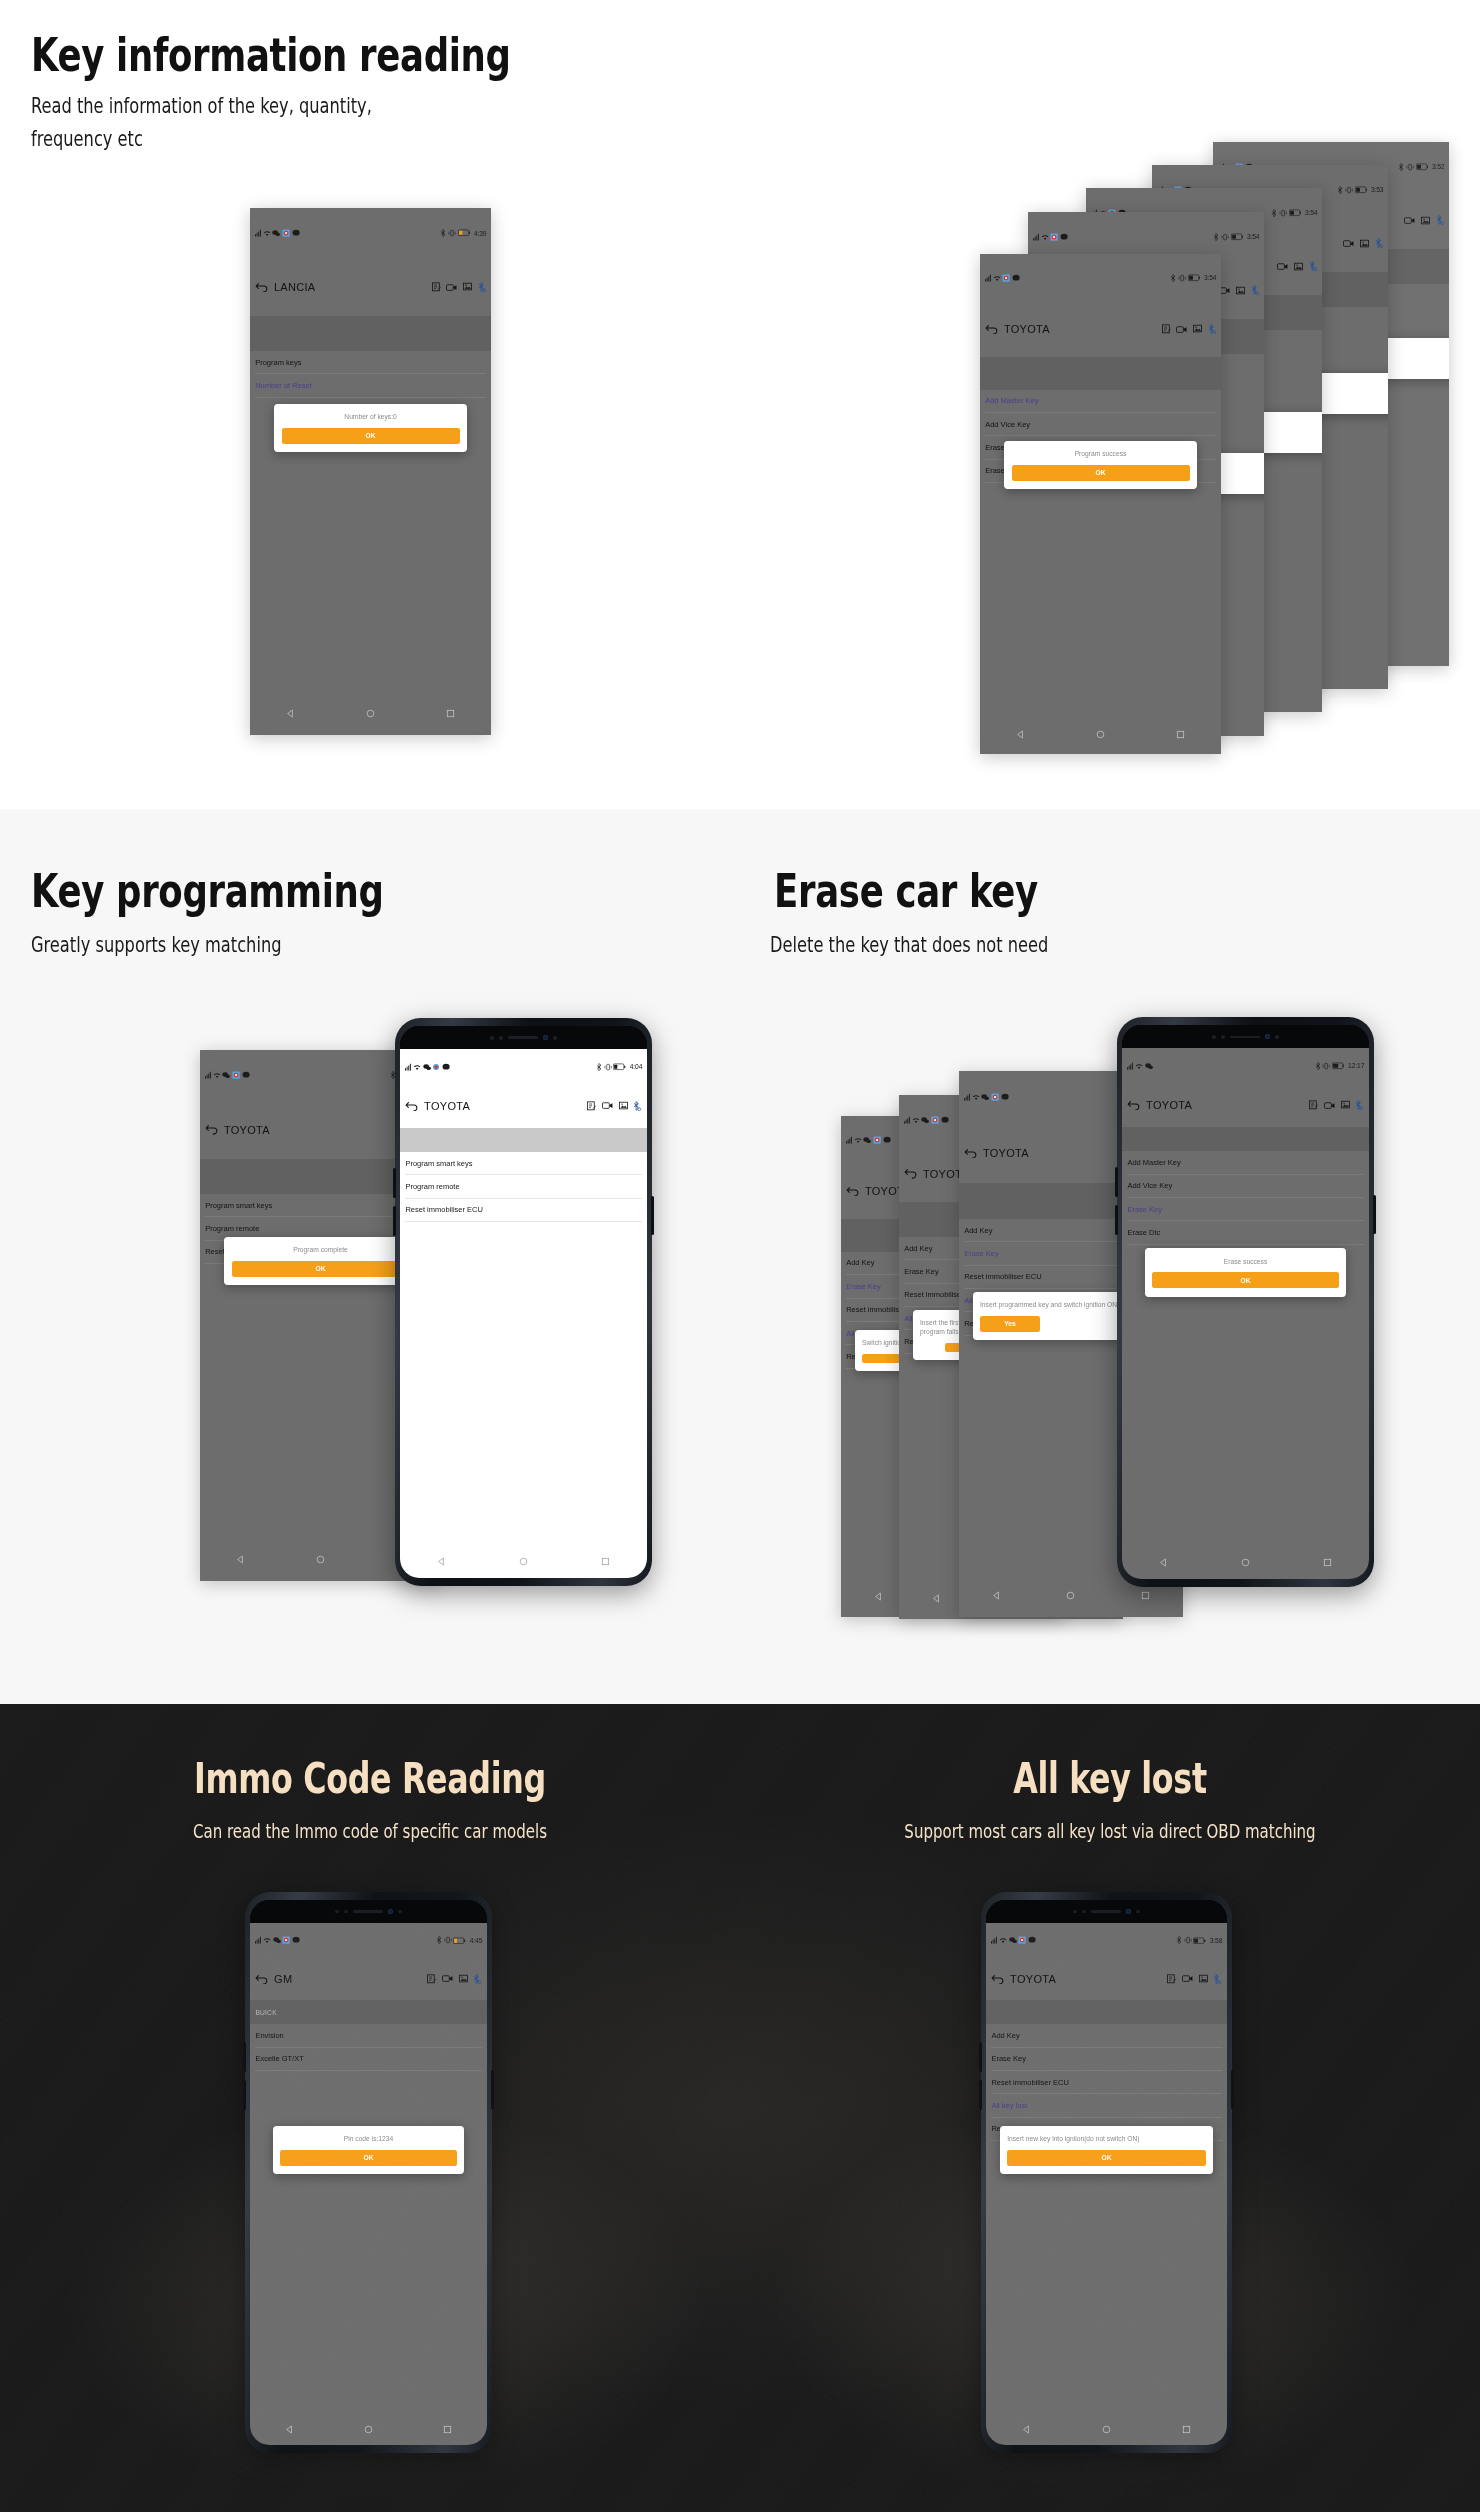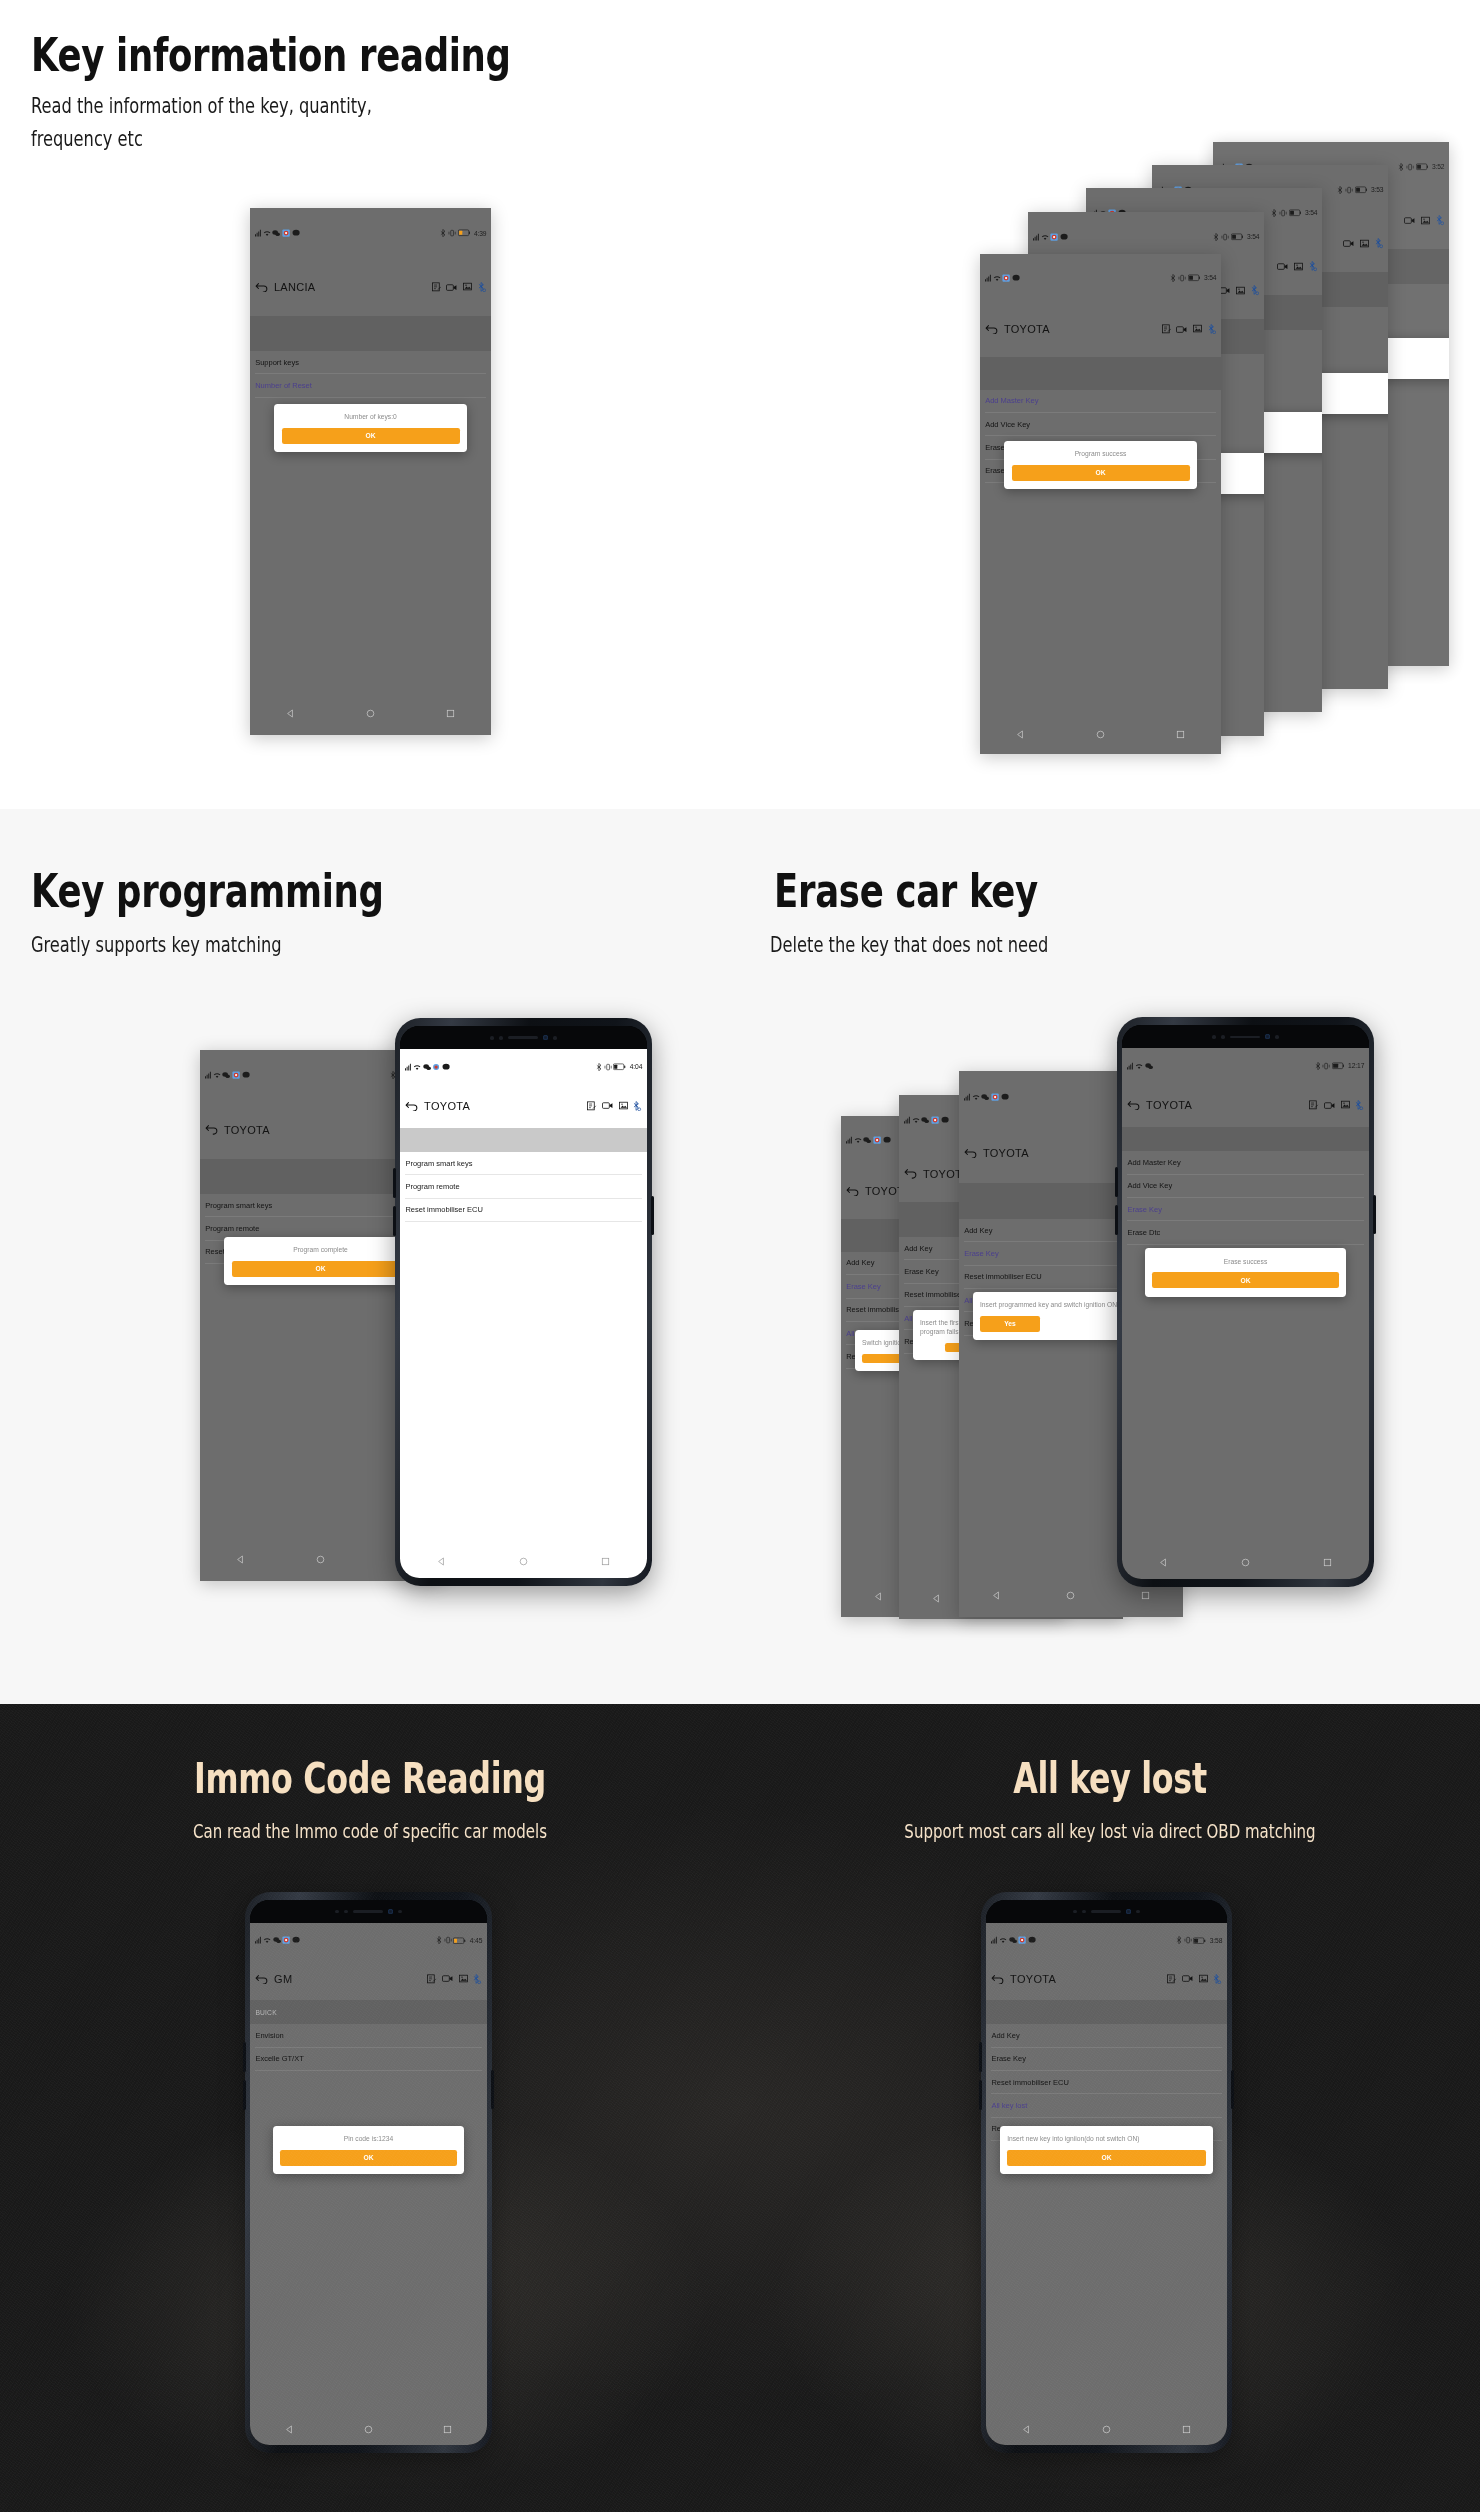--- a/index.html
+++ b/index.html
@@ -237,21 +237,21 @@
             <circle cx="9.2" cy="12.6" r="2.2" stroke="#1d4f9e" stroke-width="1" fill="none"></circle>
           </svg>
       </div>
     </div>
 
     <div class="subbar">
         <span class="subbar-label"></span>
       </div>
 
     <div class="menu">
-      <div class="menu-item">Support keys</div>
+      <div class="menu-item">Program keys</div>
       <div class="menu-item link">Number of Reset</div>
     </div>
 
     <div class="dialog" style="left:24px; right:24px; top:196px;">
       <div class="dlg-msg">Number of keys:0</div>
       <div class="dlg-btn">OK</div>
     </div>
 
     <div class="navbar">
       <svg class="nav-back" width="9" height="9" viewBox="0 0 14 14">

